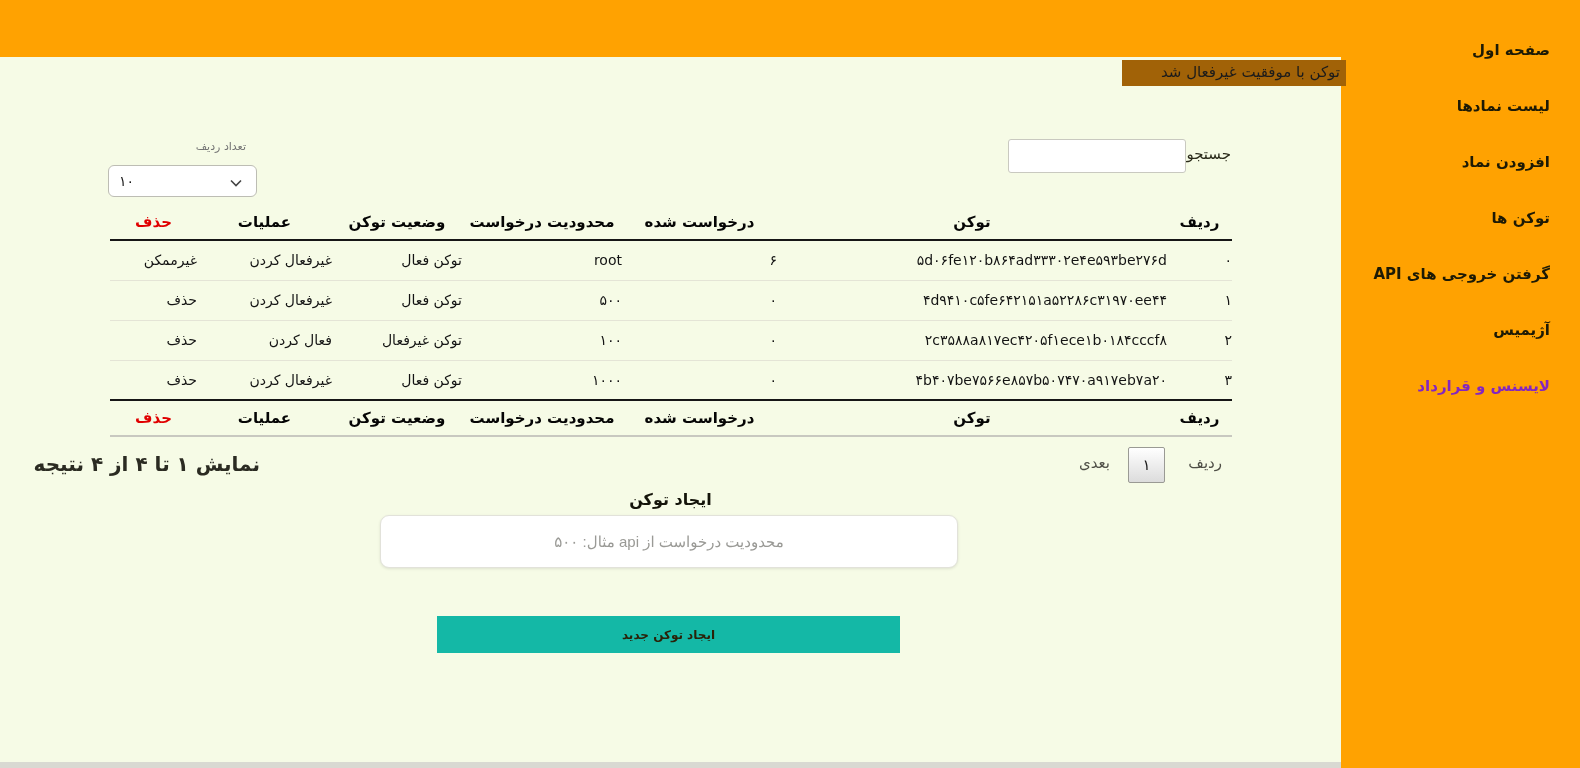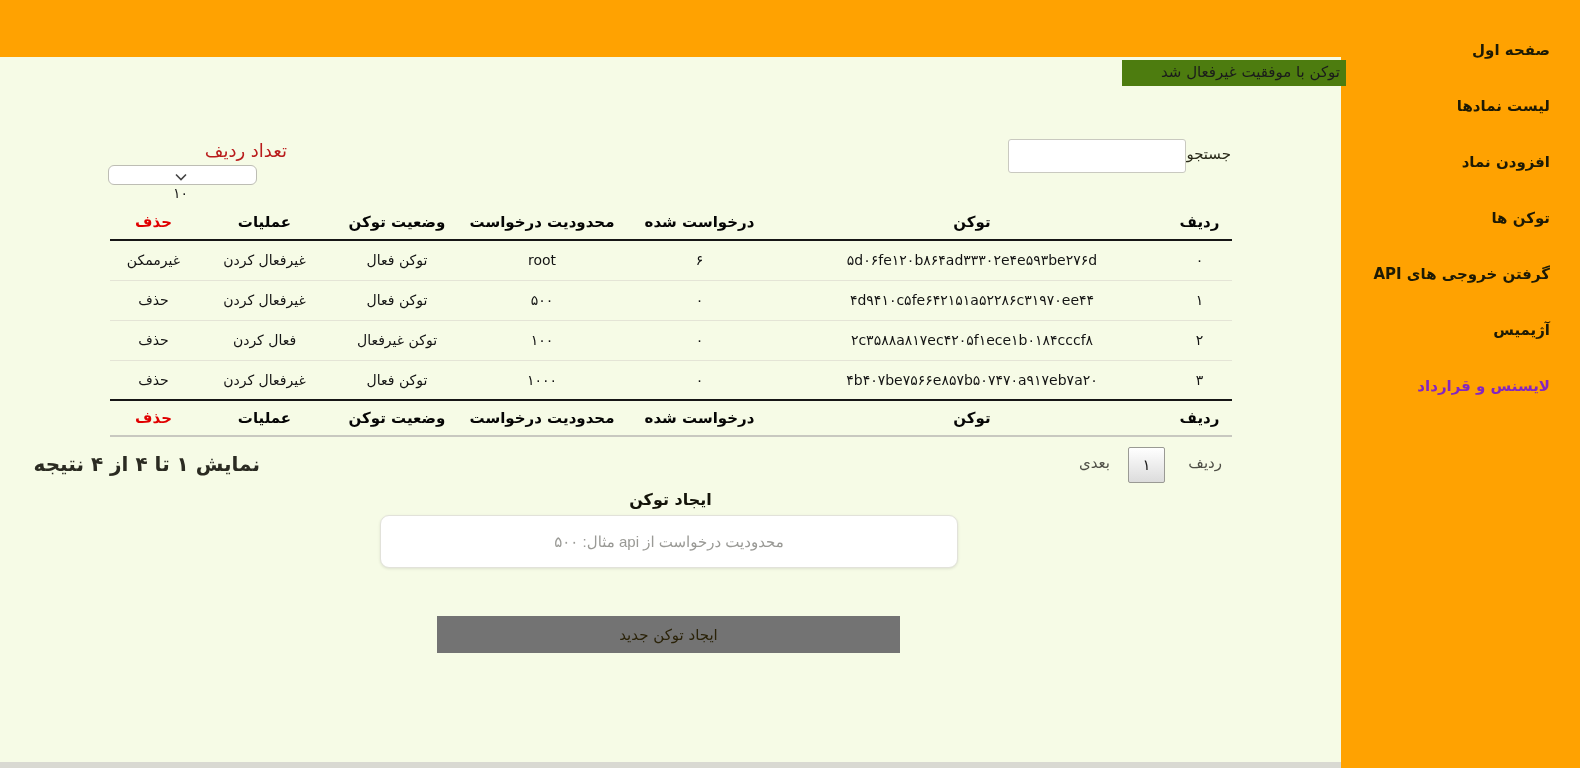--- a/index.html
+++ b/index.html
@@ -20,42 +20,42 @@
   
   #sidebar { position:absolute; top:0; right:0; width:239px; height:616px; background:#FFA201;
       padding-top:22px; display:flex; flex-direction:column; }
   .side-item { height:56px; display:flex; align-items:center; padding-right:30px;
       font-size:15px; font-weight:bold; color:#1D1A05; cursor:pointer; text-decoration:none; }
   .side-item.active { color:#8426C0; }
 
   
   #main { position:absolute; top:57px; left:0; width:1341px; height:711px; background:#F6FBE6; }
 
-  .alert { position:absolute; top:3px; left:1122px; width:224px; height:26px; background:#4d7c0f;
+  .alert { position:absolute; top:3px; left:1122px; width:224px; height:26px; background:#a16207;
       font-size:15px; color:#1B1B1B; text-align:right; padding:3px 6px 0 0; z-index:5; white-space:nowrap; }
 
   .search-label { position:absolute; top:88px; right:110px; font-size:15px; color:#2A2A1A; }
   .search-input { position:absolute; top:82px; left:1008px; width:178px; height:34px; background:#fff;
       border:1px solid #C9C9C0; border-radius:3px; font-size:15px; padding:0 8px; outline:none; }
 
-  .rowcount-label { position:absolute; top:83px; right:1054px; font-size:18px; color:#b91c1c; white-space:nowrap; }
-  .rowcount-select { position:absolute; top:108px; left:108px; width:149px; height:20px; background:#fff;
+  .rowcount-label { position:absolute; top:83px; right:1095px; font-size:11px; color:#737373; white-space:nowrap; }
+  .rowcount-select { position:absolute; top:108px; left:108px; width:149px; height:32px; background:#fff;
       border:1px solid #BDBDB4; border-radius:6px; display:flex; align-items:center;
-      justify-content:space-between; flex-direction:column; padding:0 14px 0 10px; cursor:pointer; }
+      justify-content:space-between; flex-direction:row; padding:0 14px 0 10px; cursor:pointer; }
   .rowcount-select .val { font-size:14px; color:#1B1B1B; }
 
   
   .table-wrap { position:absolute; top:148px; right:109px; width:1122px; }
   table { width:100%; border-collapse:collapse; table-layout:fixed; }
   thead th { height:35px; font-size:15px; font-weight:bold; color:#050505; text-align:center;
       border-bottom:2px solid #161616; }
   tfoot th { height:36px; font-size:15px; font-weight:bold; color:#050505; text-align:center;
       border-top:2px solid #161616; border-bottom:2px solid #C8C8C0; }
   th.danger { color:#E00000; }
-  tbody td { height:40px; font-size:14px; color:#131313; text-align:center;
+  tbody td { height:40px; font-size:14px; color:#131313; text-align:right;
       border-bottom:1px solid #E4E4D6; }
   tbody tr:last-child td { border-bottom:none; }
   td.token { font-size:14px; direction:ltr; unicode-bidi:isolate; }
   td.action { cursor:pointer; }
 
   
   .pg-prev { position:absolute; top:397px; right:119px; font-size:15px; color:#4E4E46; cursor:pointer; }
   .pg-page { position:absolute; top:390px; left:1128px; width:37px; height:36px;
       background:linear-gradient(#ffffff,#DCDCDC); border:1px solid #9A9A94; border-radius:2px;
       display:flex; align-items:center; justify-content:center; font-size:15px; color:#1B1B1B; cursor:pointer; }
@@ -63,22 +63,22 @@
   .pg-summary { position:absolute; top:395px; right:1081px; font-size:20px; font-weight:bold;
       color:#2B2B22; white-space:nowrap; }
 
   
   .create-title { position:absolute; top:433px; left:0; width:1341px; text-align:center;
       font-size:16px; font-weight:bold; color:#14140A; }
   .create-input { position:absolute; top:458px; left:380px; width:578px; height:53px; background:#fff;
       border:1px solid #E2E2DA; border-radius:9px; box-shadow:0 1px 3px rgba(0,0,0,0.10);
       text-align:center; font-size:15px; color:#1B1B1B; outline:none; }
   .create-input::placeholder { color:#9A9A96; opacity:1; }
-  .create-btn { position:absolute; top:559px; left:437px; width:463px; height:37px; background:#737373;
-      border:none; font-family:inherit; font-size:15px; font-weight:normal; color:#2A2208; cursor:pointer; }
+  .create-btn { position:absolute; top:559px; left:437px; width:463px; height:37px; background:#14b8a6;
+      border:none; font-family:inherit; font-size:12px; font-weight:bold; color:#2A2208; cursor:pointer; }
 
   .hscrollbar { position:absolute; bottom:0; left:0; width:1341px; height:6px; background:#D9D9D2; }
 </style>
 </head>
 <body>
 
 <div id="screen">
 
 
   <nav id="sidebar">

